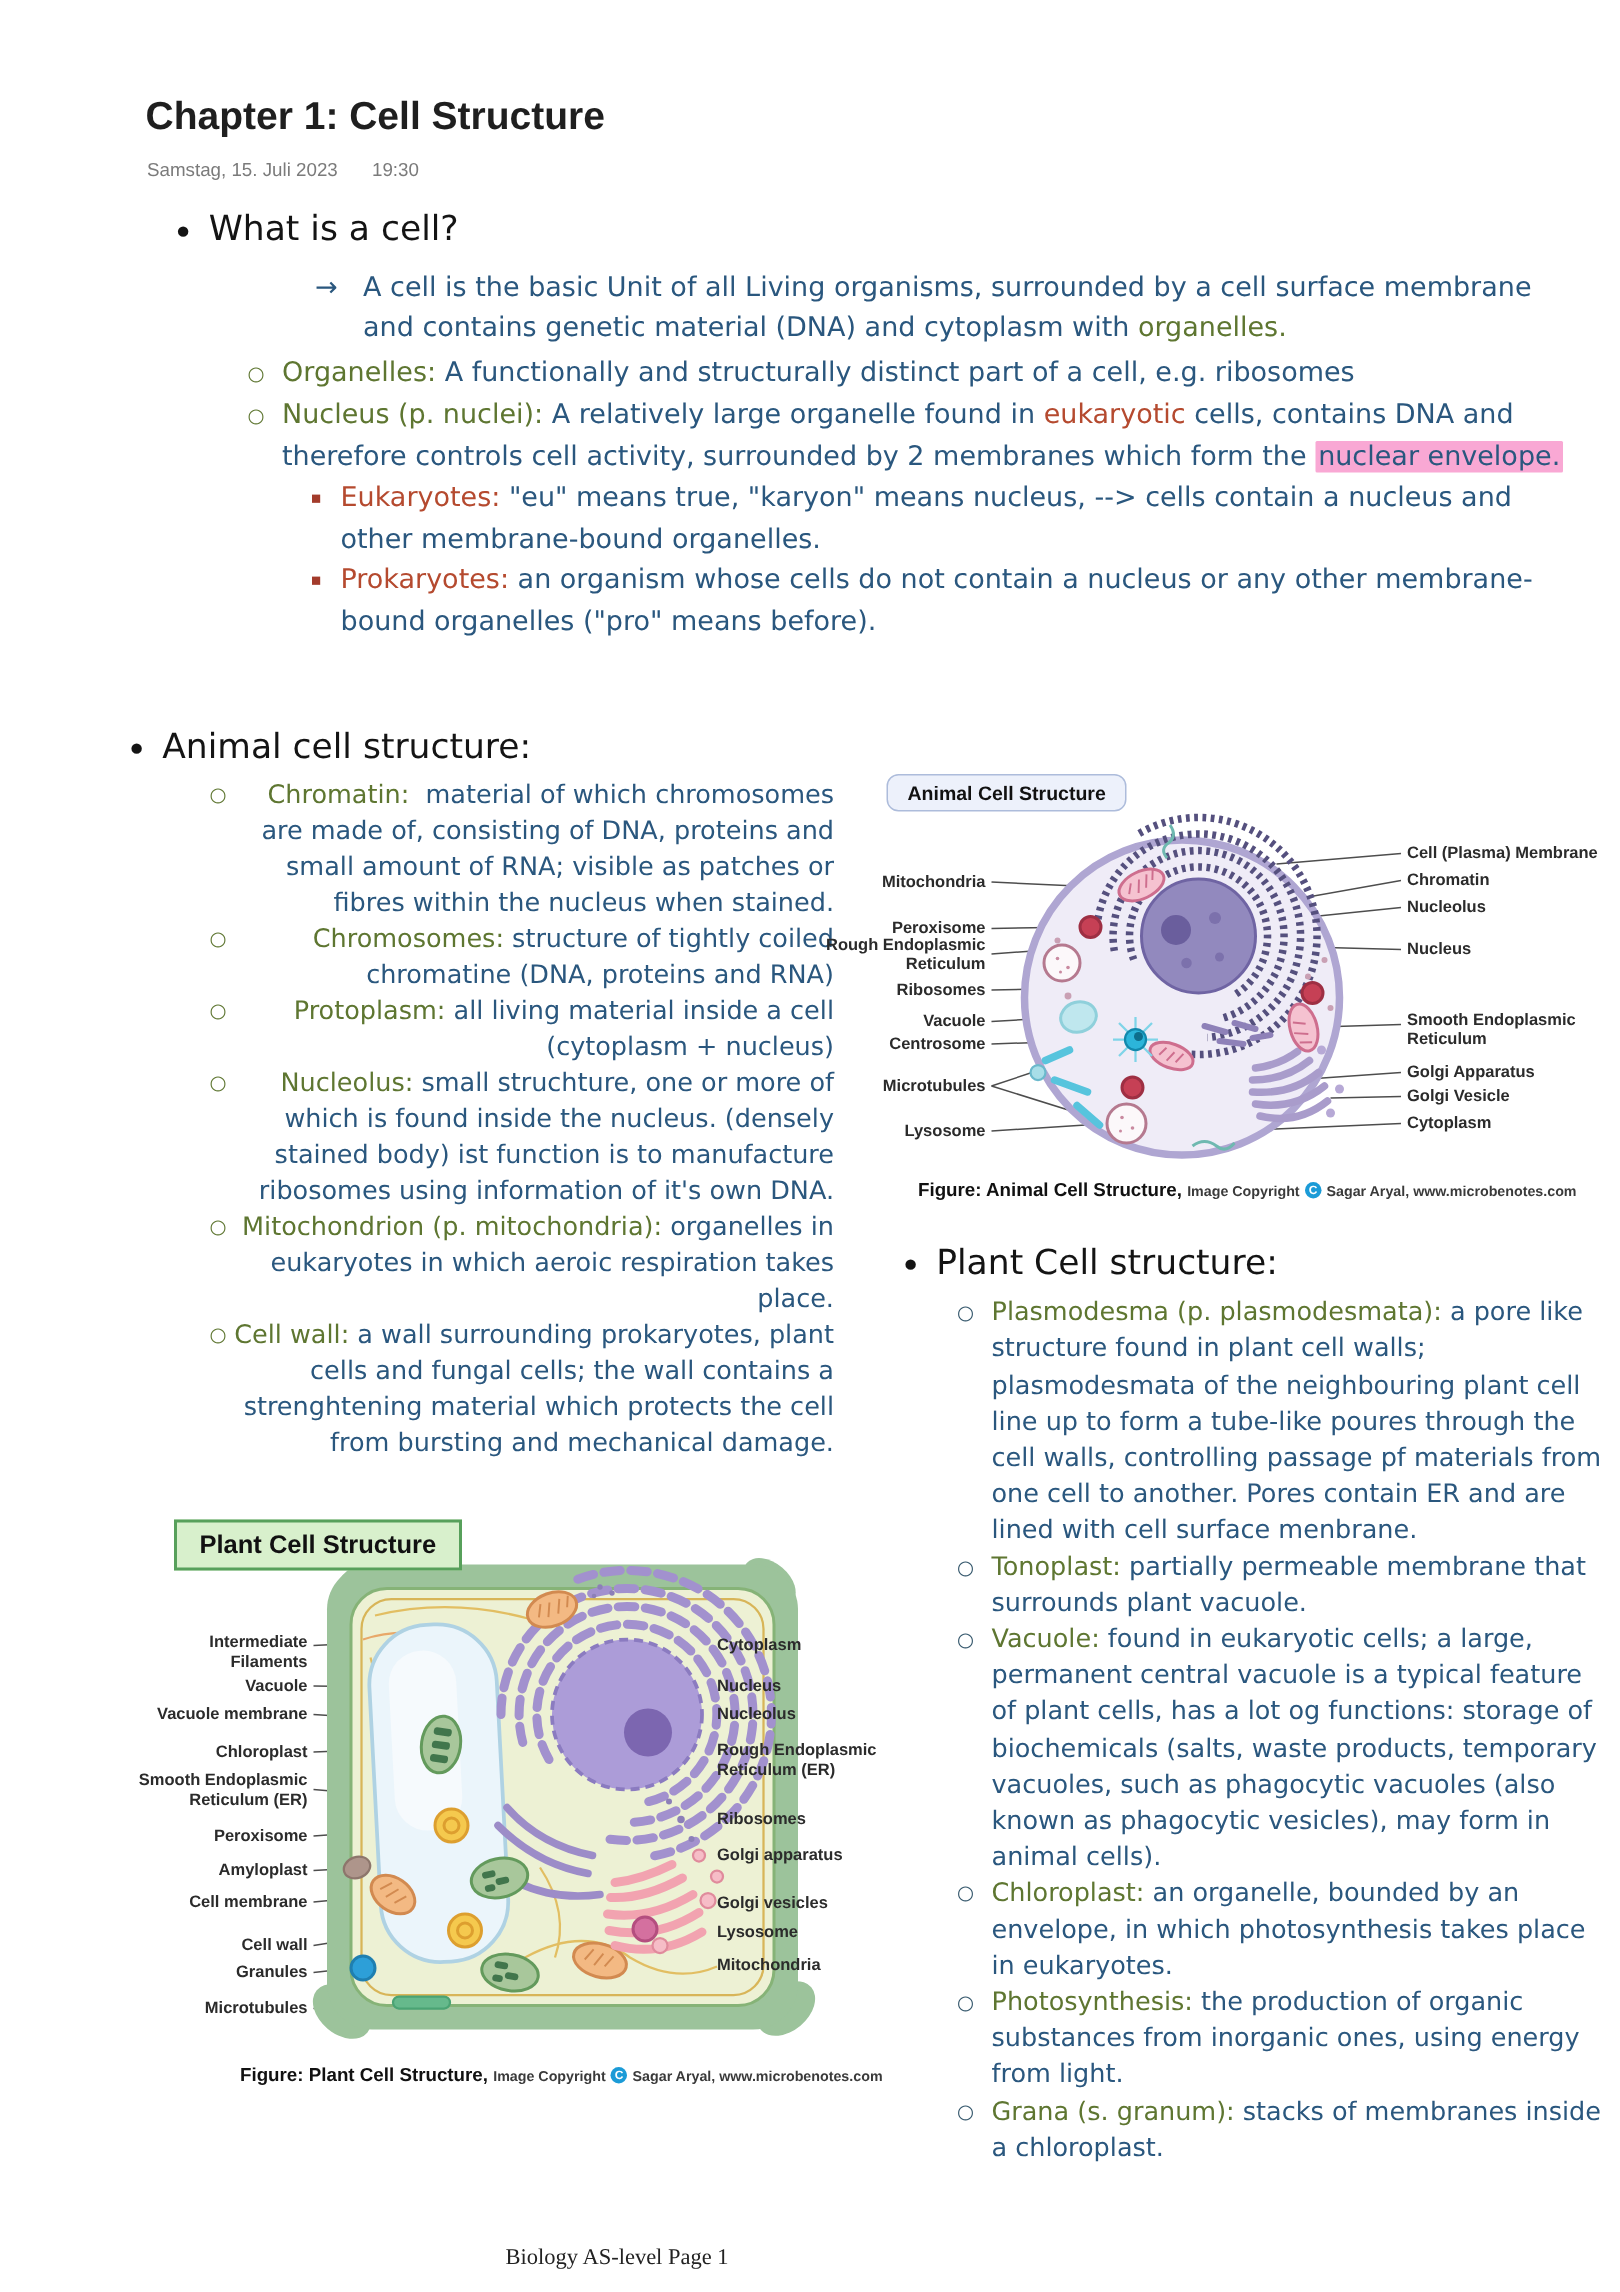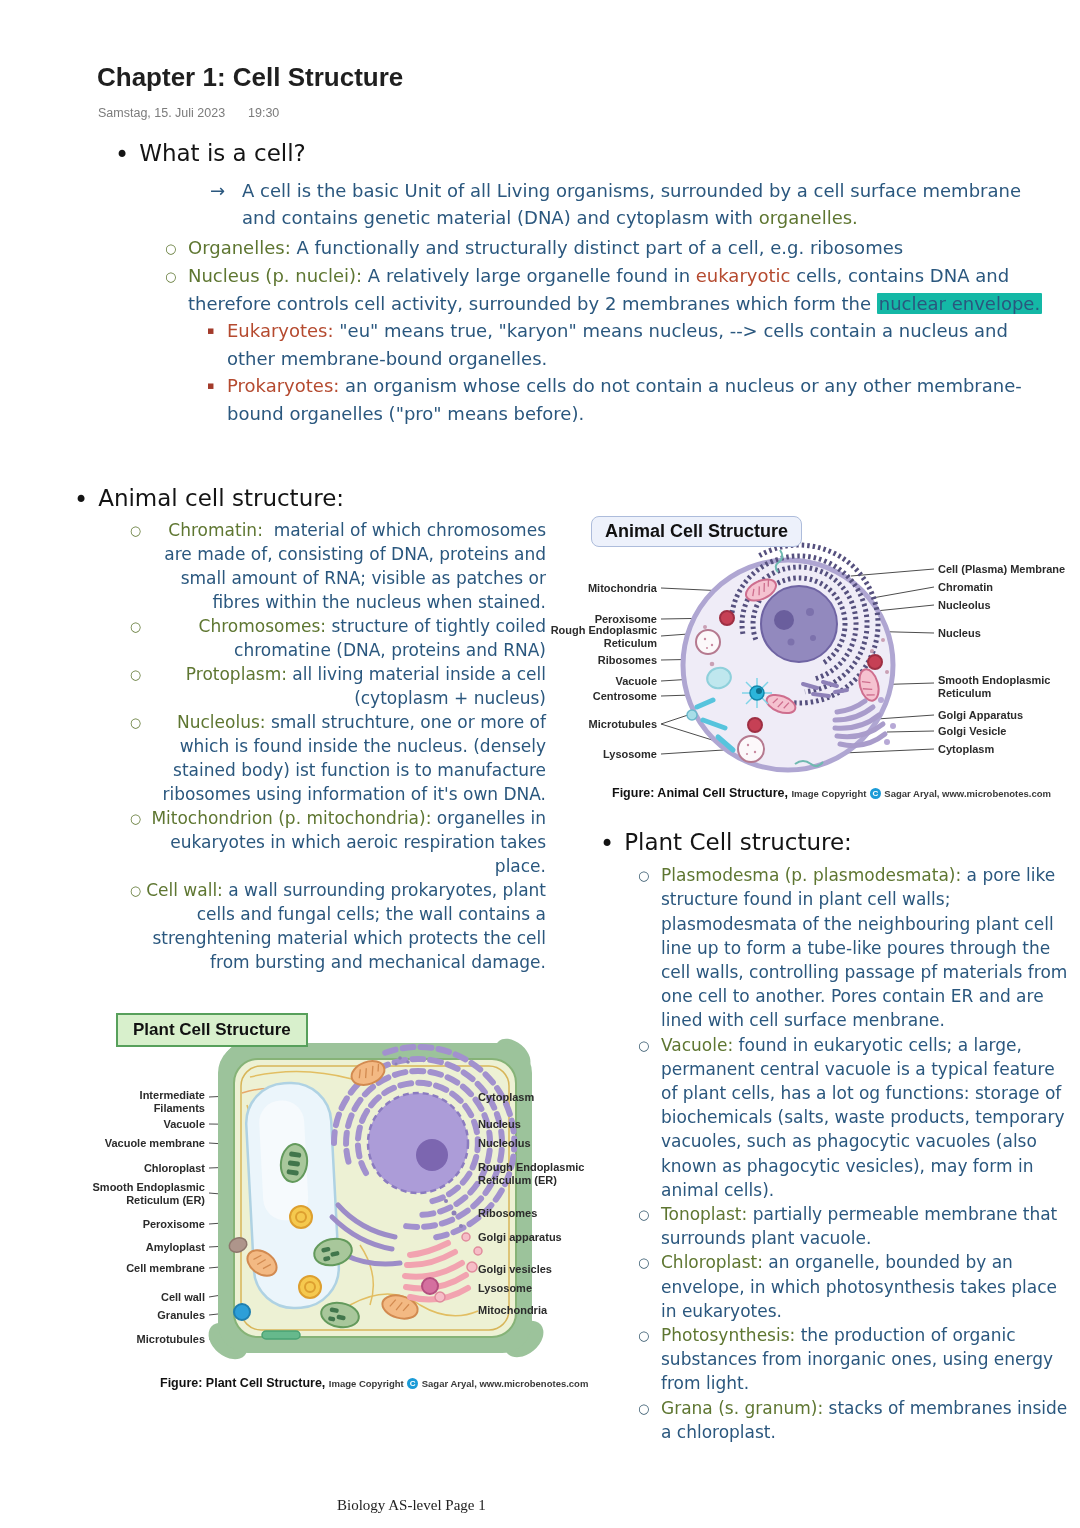--- a/index.html
+++ b/index.html
@@ -8,49 +8,49 @@
   
   .title{position:absolute;left:97px;top:62px;font-size:26px;font-weight:600;color:#1f1f1f;
          font-family:"Liberation Sans",sans-serif;}
   .dateline{position:absolute;left:98px;top:106px;font-size:12.5px;color:#7b7b7b;}
   .timepart{position:absolute;left:248px;top:106px;font-size:12.5px;color:#7b7b7b;}
   
   .hand{font-family:"DejaVu Sans",sans-serif;color:#2A577E;}
   .seg{white-space:pre-wrap;}
   .seg-g{color:#5E7631;}
   .seg-r{color:#B54A2F;}
-  .seg-hl{background:#14b8a6;padding:0 2px;border-radius:1px;}
+  .seg-hl{background:#f9a8d4;padding:0 2px;border-radius:1px;}
   .h-heading{font-size:23px;color:#141414;font-weight:500;}
   .bullet-dot::before{content:"•";color:#141414;font-size:24px;}
   .item{display:flex;align-items:flex-start;}
   .m-circle{flex:0 0 23px;font-size:13px;line-height:inherit;padding-top:1px;}
   .m-circle.green::before{content:"○";color:#5E7631;}
   .m-circle.navy::before{content:"○";color:#33566B;}
   .m-square{flex:0 0 20px;font-size:11px;}
   .m-square::before{content:"▪";color:#A33B2B;}
   .itext{flex:1;}
   
   .top-block{position:absolute;left:115px;top:140px;width:950px;font-size:18px;line-height:27.5px;}
   .wic-head{display:flex;gap:10px;}
   .wic-head .bullet-dot{padding-top:2px;}
   .arrow-para{margin:6px 0 2px 95px;width:812px;display:flex;}
   .arrow-glyph{flex:0 0 32px;color:#2A577E;}
   .top-items{margin-left:50px;width:895px;}
   
-  .animal-col{position:absolute;left:74px;top:486px;width:478px;font-size:17px;line-height:24px;}
+  .animal-col{position:absolute;left:84px;top:486px;width:478px;font-size:17px;line-height:24px;}
   .animal-col .h-heading{margin-bottom:8px;}
   .animal-items{margin-left:44px;width:428px;text-align:right;}
   
   .plant-col{position:absolute;left:600px;top:830px;width:478px;font-size:17px;line-height:24.2px;}
   .plant-col .h-heading{margin-bottom:9px;}
   .plant-items{margin-left:38px;width:432px;}
   
   .panel{position:absolute;}
   .badge{position:absolute;font-weight:bold;color:#111;white-space:nowrap;}
-  .badge-animal{left:6px;top:4px;font-size:18px;padding:4px 13px;background:#EDF1FB;
+  .badge-animal{left:6px;top:4px;font-size:13px;padding:4px 13px;background:#EDF1FB;
                 border:1.5px solid #ADBCDB;border-radius:8px;}
   .badge-plant{left:16px;top:8px;font-size:17px;padding:5px 15px;background:#D8F0CC;
                border:2px solid #57A05B;border-radius:0;}
   .dlabel{position:absolute;font-size:11px;font-weight:bold;color:#2b2b2b;line-height:13px;
           white-space:pre-line;}
   .dl-left{text-align:right;}
   .caption{position:absolute;font-size:12.5px;font-weight:bold;color:#111;white-space:nowrap;}
   .caption .small{font-size:9.5px;color:#3a3a3a;}
   .cicon{display:inline-block;width:11px;height:11px;border-radius:50%;background:#1B9BD7;
          color:#fff;font-size:8px;line-height:11px;text-align:center;font-weight:bold;
@@ -135,25 +135,25 @@
       <span class="bullet-dot"></span>
       <span class="h-heading">Plant Cell structure:</span>
     </div>
     <div class="plant-items">
       <div class="item">
           <span class="m-circle navy"></span>
           <span class="itext"><span class="seg seg-g">Plasmodesma (p. plasmodesmata):</span><span class="seg"> a pore like structure found in plant cell walls; plasmodesmata of the neighbouring plant cell line up to form a tube-like poures through the cell walls, controlling passage pf materials from one cell to another. Pores contain ER and are lined with cell surface menbrane.</span></span>
         </div>
       <div class="item">
           <span class="m-circle navy"></span>
+          <span class="itext"><span class="seg seg-g">Tonoplast:</span><span class="seg"> partially permeable membrane that surrounds plant vacuole.</span></span>
+        </div>
+      <div class="item">
+          <span class="m-circle navy"></span>
           <span class="itext"><span class="seg seg-g">Vacuole:</span><span class="seg"> found in eukaryotic cells; a large, permanent central vacuole is a typical feature of plant cells, has a lot og functions: storage of biochemicals (salts, waste products, temporary vacuoles, such as phagocytic vacuoles (also known as phagocytic vesicles), may form in animal cells).</span></span>
-        </div>
-      <div class="item">
-          <span class="m-circle navy"></span>
-          <span class="itext"><span class="seg seg-g">Tonoplast:</span><span class="seg"> partially permeable membrane that surrounds plant vacuole.</span></span>
         </div>
       <div class="item">
           <span class="m-circle navy"></span>
           <span class="itext"><span class="seg seg-g">Chloroplast:</span><span class="seg"> an organelle, bounded by an envelope, in which photosynthesis takes place in eukaryotes.</span></span>
         </div>
       <div class="item">
           <span class="m-circle navy"></span>
           <span class="itext"><span class="seg seg-g">Photosynthesis:</span><span class="seg"> the production of organic substances from inorganic ones, using energy from light.</span></span>
         </div>
       <div class="item">

